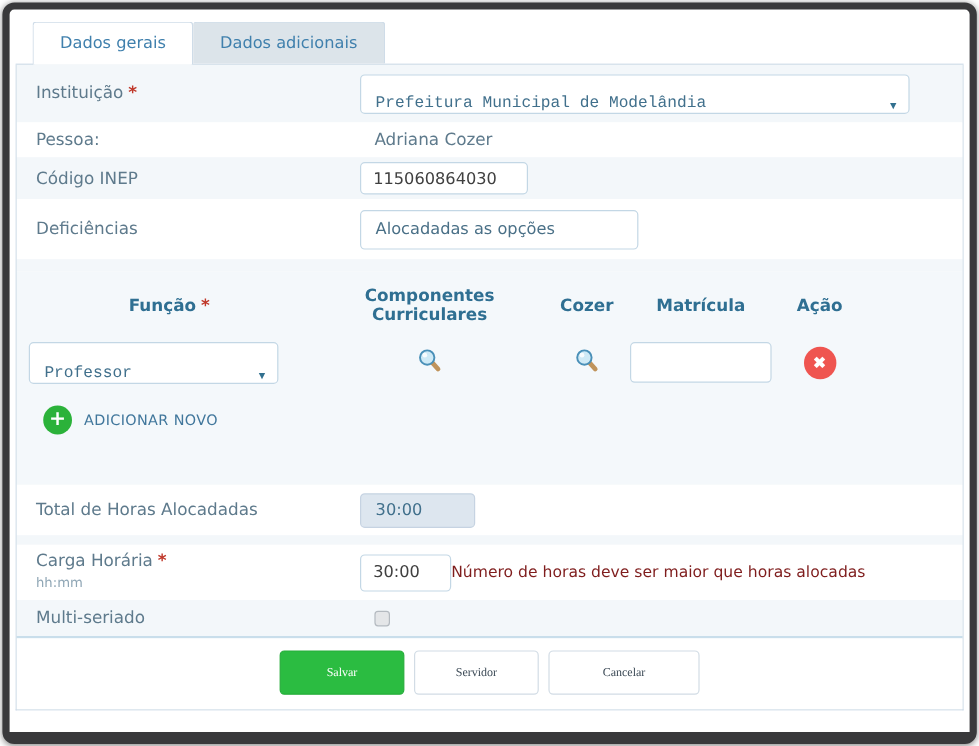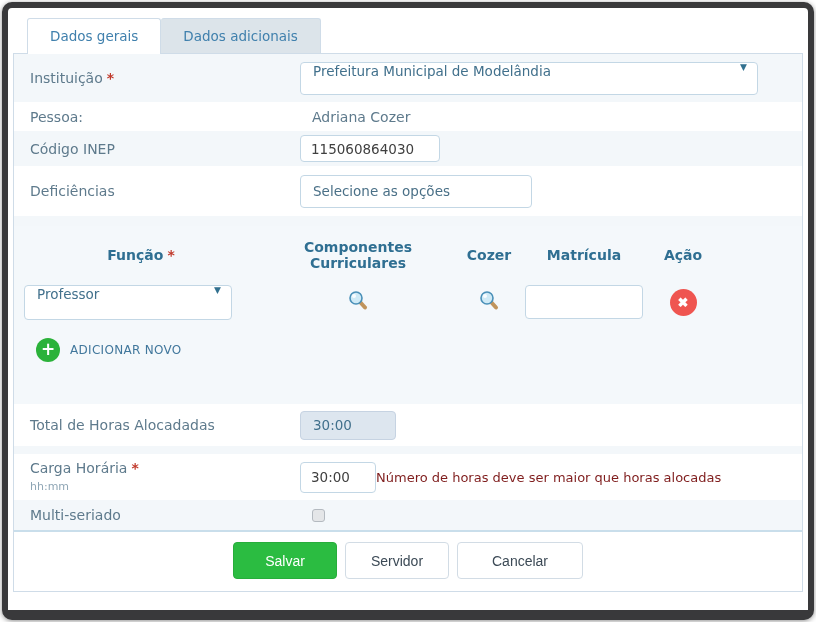--- a/index.html
+++ b/index.html
@@ -35,22 +35,22 @@
   .req { color:#c0392b; margin-left:4px; font-weight:bold; }
   .strip { height:10px; background:#f3f7fa; }
 
   .row-inst { height:48px; }
   .row-pessoa { height:29px; }
   .row-inep { height:35px; }
   .row-defic { height:50px; }
 
   .sel {
     background:#fff; border:1px solid #c3d7e5; border-radius:4px; height:33px;
-    display:flex; align-items:flex-start; justify-content:space-between;
-    padding:0 10px 0 12px; color:#41708c; font-size:13.5px;
+    display:flex; align-items:flex-end; justify-content:space-between;
+    padding:0 10px 0 12px; color:#41708c; font-size:13.5px;font-family:Liberation Mono, monospace;
   }
   .sel-inst { width:458px; }
   .arrow { color:#31708f; font-size:9px; line-height:1; }
   .txt {
     border:1px solid #c3d7e5; border-radius:4px; height:27px; padding:0 10px;
     font-size:13.5px; color:#404040; font-family:inherit; background:#fff; outline:none;
   }
   .inep-input { width:140px; }
   .defic-box {
     width:232px; height:33px; border:1px solid #c3d7e5; border-radius:4px;
@@ -97,21 +97,21 @@
   .row-multi { height:30px; }
   .checkbox {
     width:13px; height:13px; border:1px solid #b4bac0; border-radius:3px;
     background:#e4e6e8; margin-left:12px; cursor:pointer;
   }
   .divider { border-top:2px solid #c9deeb; }
 
   
   .btnrow { display:flex; justify-content:center; gap:8px; padding:10px 0 12px; background:#fff; }
   .btn {
-    height:37px; border-radius:4px; font-size:14px; font-family:Liberation Sans, sans-serif; cursor:pointer;
+    height:37px; border-radius:4px; font-size:10px; font-family:Liberation Serif, serif; cursor:pointer;
   }
   .btn-save { width:104px; background:#2bbc41; border:1px solid #27ad3b; color:#fff; }
   .btn-plain { background:#fff; border:1px solid #d2dce5; color:#3c4a56; }
   .btn-del { width:104px; }
   .btn-cancel { width:126px; }
 </style>
 </head>
 <body>
 
 <div class="window">
@@ -147,21 +147,21 @@
         <div class="flabel">Código INEP</div>
         <div class="fctrl">
           <input class="txt inep-input" value="115060864030" style="">
         </div>
       </div>
 
       <div class="frow bg-wh row-defic">
         <div class="flabel">Deficiências</div>
         <div class="fctrl">
           <div class="defic-box">
-            <span>Selecione as opções</span>
+            <span>Alocadadas as opções</span>
           </div>
         </div>
       </div>
 
       <div class="strip"></div>
 
 
       <div class="table-sec">
         <div class="thead">
           <div class="c1 tc">

